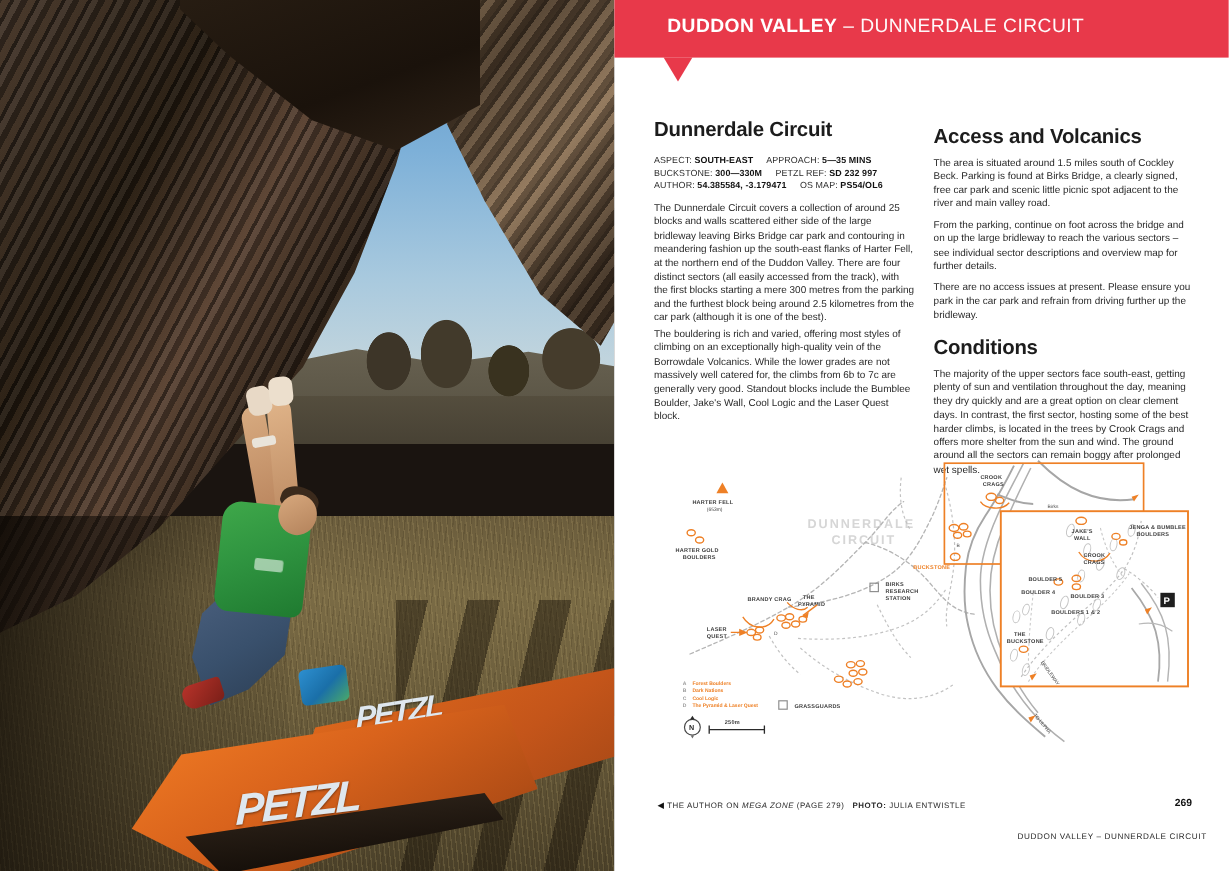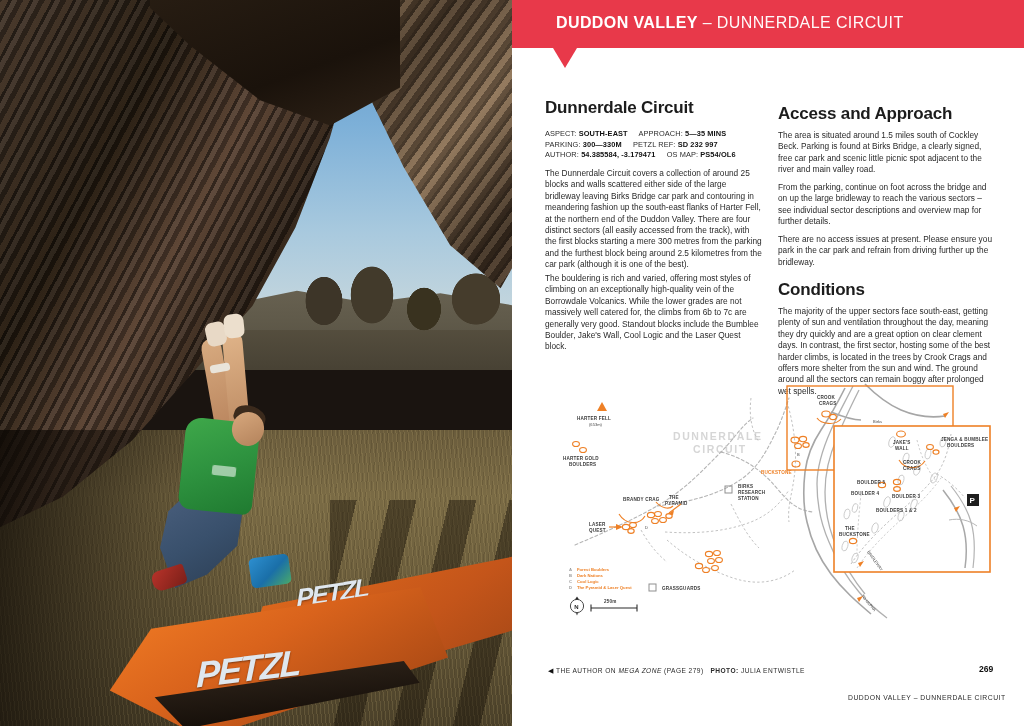--- a/index.html
+++ b/index.html
@@ -181,37 +181,37 @@
 <h2 class="sec col-left" style="top:98px;">Dunnerdale Circuit</h2>
 
 <div id="aspect-block">
   <div class="ab-row">
     <span>ASPECT:</span>
     <b>SOUTH-EAST</b><span class="ab-sp"></span>
     <span>APPROACH:</span>
     <b>5—35 MINS</b>
   </div>
   <div class="ab-row">
-    <span>PARKING:</span>
+    <span>BUCKSTONE:</span>
     <b>300—330M</b><span class="ab-sp"></span>
     <span>PETZL REF:</span>
     <b>SD 232 997</b>
   </div>
   <div class="ab-row">
     <span>AUTHOR:</span>
     <b>54.385584, -3.179471</b><span class="ab-sp"></span>
     <span>OS MAP:</span>
     <b>PS54/OL6</b>
   </div>
 </div>
 
 <p class="body col-left" style="top:168px;">The Dunnerdale Circuit covers a collection of around 25 blocks and walls scattered either side of the large bridleway leaving Birks Bridge car park and contouring in meandering fashion up the south-east flanks of Harter Fell, at the northern end of the Duddon Valley. There are four distinct sectors (all easily accessed from the track), with the first blocks starting a mere 300 metres from the parking and the furthest block being around 2.5 kilometres from the car park (although it is one of the best).</p>
 <p class="body col-left" style="top:273px;">The bouldering is rich and varied, offering most styles of climbing on an exceptionally high-quality vein of the Borrowdale Volcanics. While the lower grades are not massively well catered for, the climbs from 6b to 7c are generally very good. Standout blocks include the Bumblee Boulder, Jake's Wall, Cool Logic and the Laser Quest block.</p>
 
-<h2 class="sec col-right" style="top:104px;">Access and Approach</h2>
+<h2 class="sec col-right" style="top:104px;">Access and Volcanics</h2>
 <p class="body col-right" style="top:130px;">The area is situated around 1.5 miles south of Cockley Beck. Parking is found at Birks Bridge, a clearly signed, free car park and scenic little picnic spot adjacent to the river and main valley road.</p>
 <p class="body col-right" style="top:182px;">From the parking, continue on foot across the bridge and on up the large bridleway to reach the various sectors – see individual sector descriptions and overview map for further details.</p>
 <p class="body col-right" style="top:234px;">There are no access issues at present. Please ensure you park in the car park and refrain from driving further up the bridleway.</p>
 <h2 class="sec col-right" style="top:280px;">Conditions</h2>
 <p class="body col-right" style="top:306px;">The majority of the upper sectors face south-east, getting plenty of sun and ventilation throughout the day, meaning they dry quickly and are a great option on clear clement days. In contrast, the first sector, hosting some of the best harder climbs, is located in the trees by Crook Crags and offers more shelter from the sun and wind. The ground around all the sectors can remain boggy after prolonged wet spells.</p>
 
 <div id="map">
 <svg width="448" height="246" viewBox="0 0 448 246" xmlns="http://www.w3.org/2000/svg">
   <defs>
     <style>

